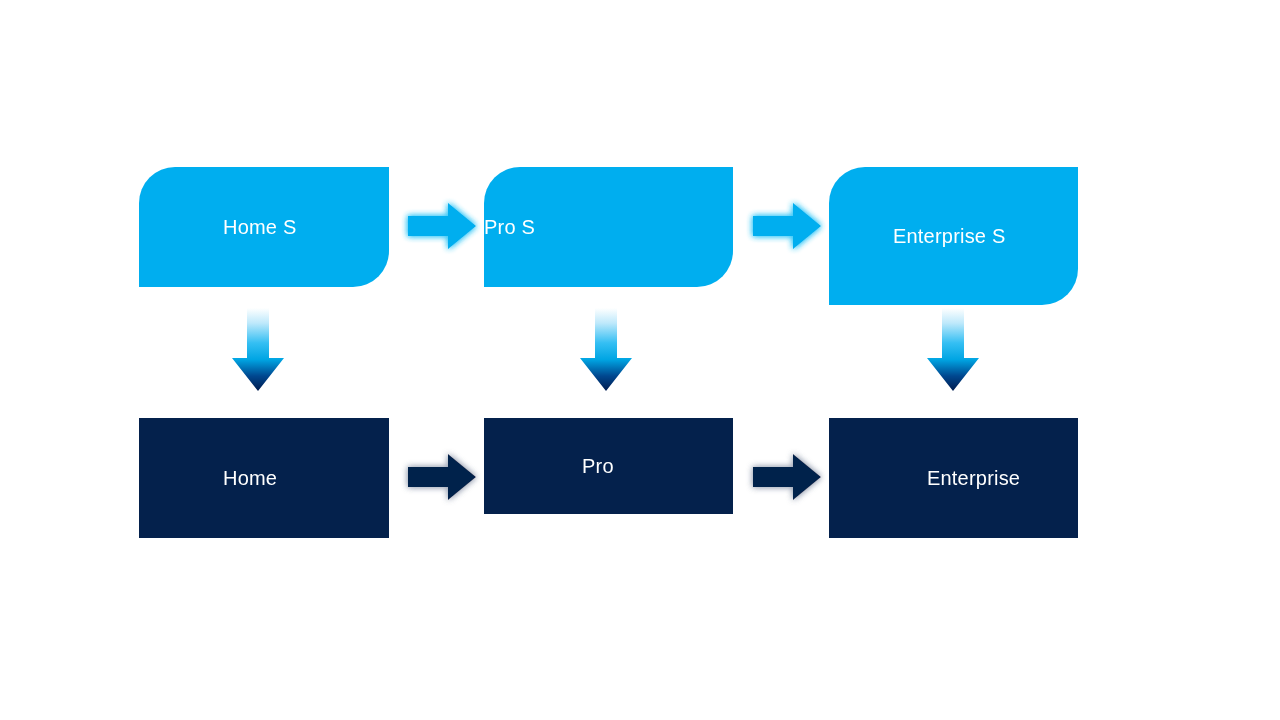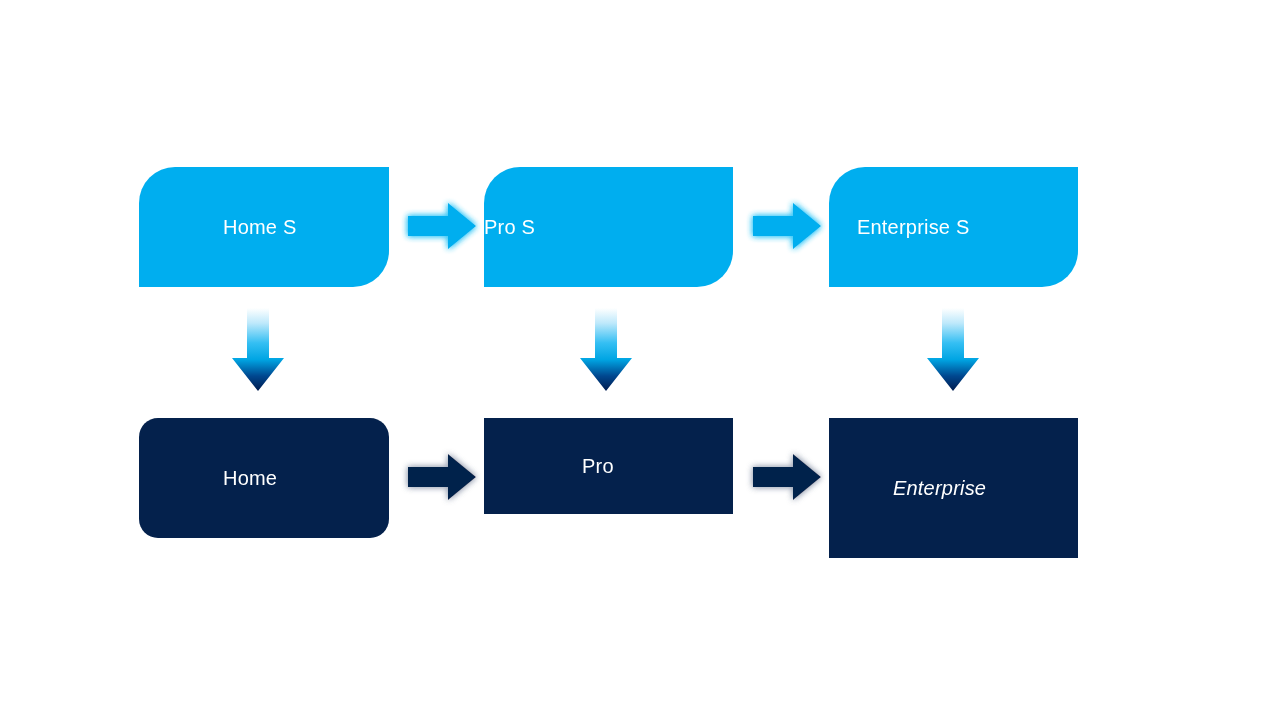--- a/index.html
+++ b/index.html
@@ -85,21 +85,21 @@
 <div id="canvas">
 
   <div class="node node-blue" style="left:139px; top:167px; width:250px; height:120px; padding-left:84px;">
     <span class="node-label">Home S</span>
   </div>
 
   <div class="node node-blue" style="left:484px; top:167px; width:249px; height:120px; ">
     <span class="node-label">Pro S</span>
   </div>
 
-  <div class="node node-blue" style="left:829px; top:167px; width:249px; height:120px; padding-left:28px;">
+  <div class="node node-blue" style="left:829px; top:167px; width:249px; height:138px; padding-left:64px;">
     <span class="node-label">Enterprise S</span>
   </div>
 
   <div class="h-arrow" style="left:404px; top:199px;">
     <svg viewBox="0 0 76 54" xmlns="http://www.w3.org/2000/svg">
       <defs>
         <filter id="glowBlue1" x="-60%" y="-60%" width="220%" height="220%">
           <feGaussianBlur stdDeviation="3.2" result="b"></feGaussianBlur>
           <feFlood flood-color="#33C6F7" flood-opacity="0.95" result="c"></feFlood>
           <feComposite in="c" in2="b" operator="in" result="g"></feComposite>
@@ -173,29 +173,29 @@
           <stop offset="42%" stop-color="#35BFF3"></stop>
           <stop offset="62%" stop-color="#00A5E3"></stop>
           <stop offset="82%" stop-color="#00478F"></stop>
           <stop offset="100%" stop-color="#001B4E"></stop>
         </linearGradient>
       </defs>
       <path d="M16,0 L38,0 L38,50 L53,50 L27,83 L1,50 L16,50 Z" fill="url(#vgrad3)"></path>
     </svg>
   </div>
 
-  <div class="node node-navy" style="left:139px; top:418px; width:250px; height:120px; padding-left:84px;border-radius:19px;">
+  <div class="node node-navy" style="left:139px; top:418px; width:250px; height:120px; padding-left:84px;">
     <span class="node-label">Home</span>
   </div>
 
   <div class="node node-navy" style="left:484px; top:418px; width:249px; height:96px; padding-left:98px;">
     <span class="node-label">Pro</span>
   </div>
 
-  <div class="node node-navy" style="left:829px; top:418px; width:249px; height:140px; padding-left:64px;font-style:italic;">
+  <div class="node node-navy" style="left:829px; top:418px; width:249px; height:120px; padding-left:98px;">
     <span class="node-label">Enterprise</span>
   </div>
 
   <div class="h-arrow" style="left:404px; top:450px;">
     <svg viewBox="0 0 76 54" xmlns="http://www.w3.org/2000/svg">
       <defs>
         <filter id="glowNavy1" x="-60%" y="-60%" width="220%" height="220%">
           <feGaussianBlur stdDeviation="3.4" result="b"></feGaussianBlur>
           <feFlood flood-color="#9AA3B4" flood-opacity="0.85" result="c"></feFlood>
           <feComposite in="c" in2="b" operator="in" result="g"></feComposite>

